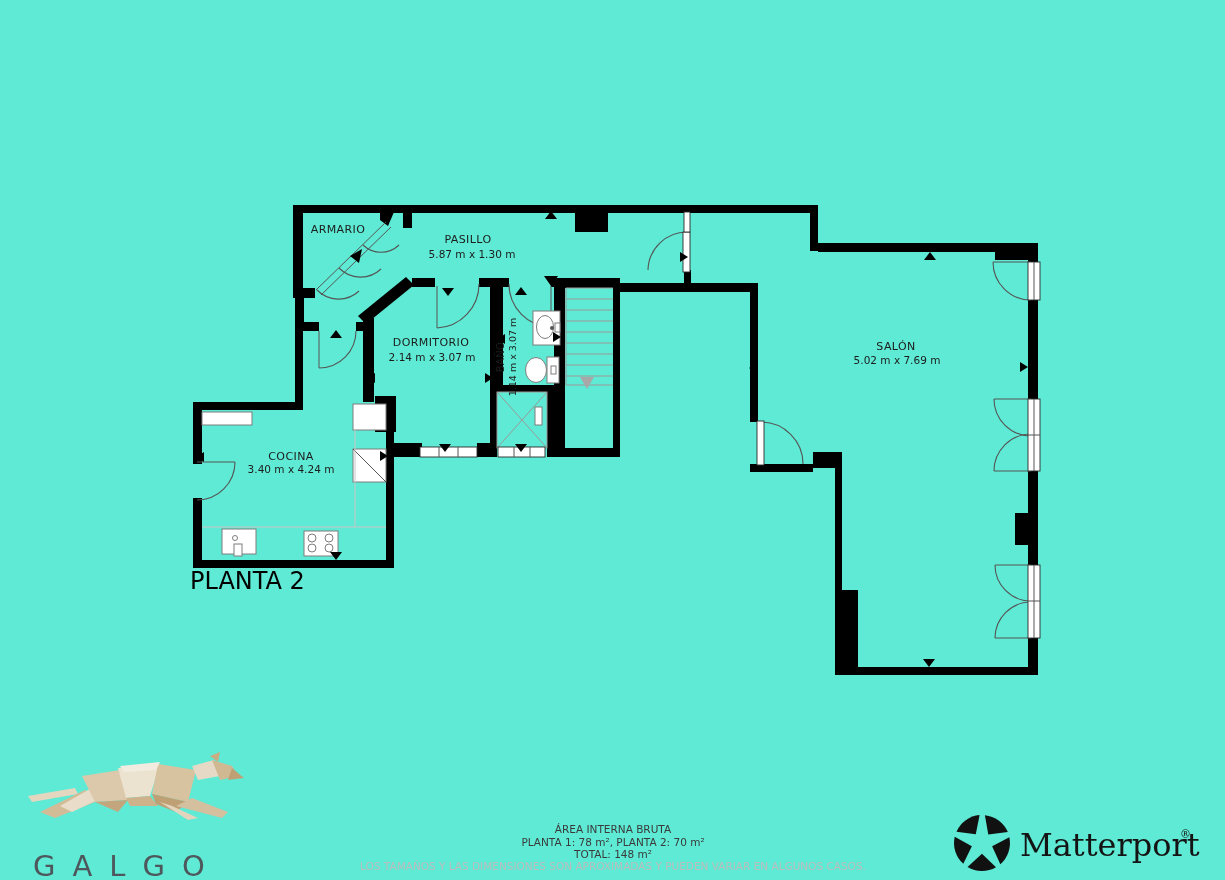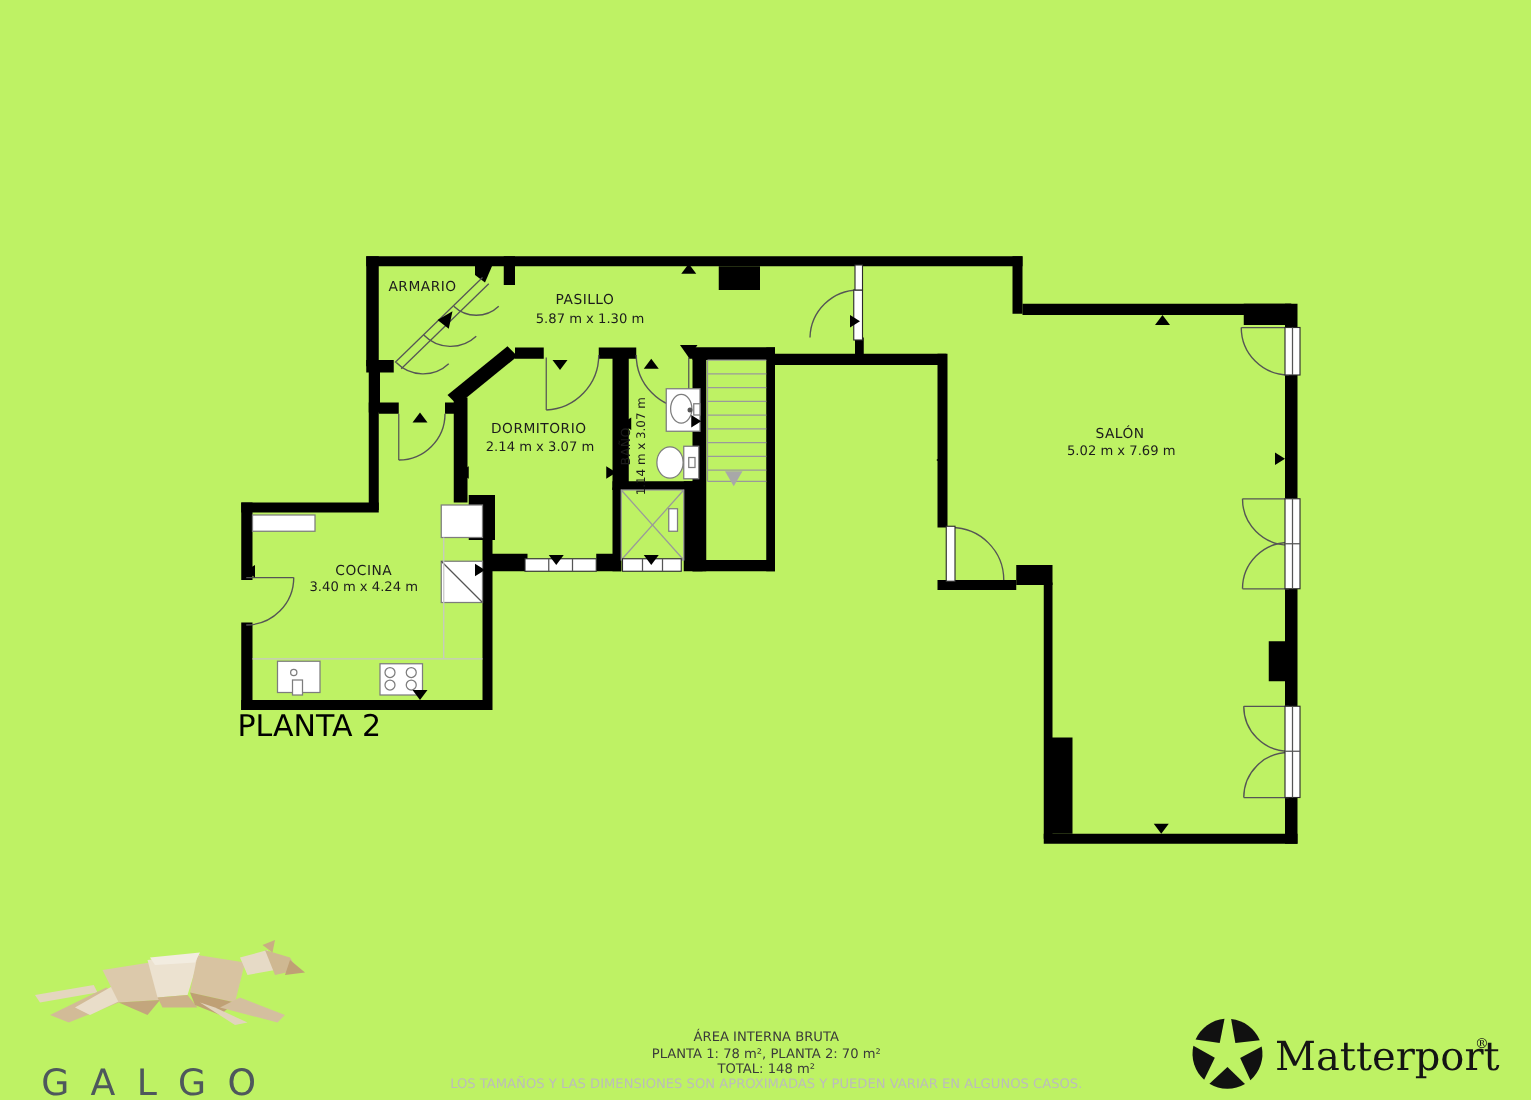--- a/index.html
+++ b/index.html
@@ -1,16 +1,16 @@
 <!DOCTYPE html>
 <html><head>
 <meta charset="utf-8">
 <style>
   html,body{margin:0;padding:0;background:#ffffff;width:1225px;height:880px;overflow:hidden;}
-  .page{position:relative;width:1225px;height:880px;background:#bef264;font-family:"DejaVu Sans",sans-serif;}
+  .page{position:relative;width:1225px;height:880px;background:#5eead4;font-family:"DejaVu Sans",sans-serif;}
   svg{position:absolute;top:0;left:0;}
   svg text{font-family:"DejaVu Sans",sans-serif;fill:#1c1c1c;}
   .room-name{font-size:11px;letter-spacing:.4px;}
   .room-dims{font-size:10.5px;}
   .floor-label{font-size:24px;fill:#000;}
   .wall{fill:#000;}
   .arc{fill:none;stroke:#555;stroke-width:1.1;}
   .thin{stroke:#555;stroke-width:1;fill:none;}
   .fixture{fill:#fff;stroke:#7d7d7d;stroke-width:1;}
   .lite{stroke:#c7c7c7;stroke-width:1;fill:none;}

